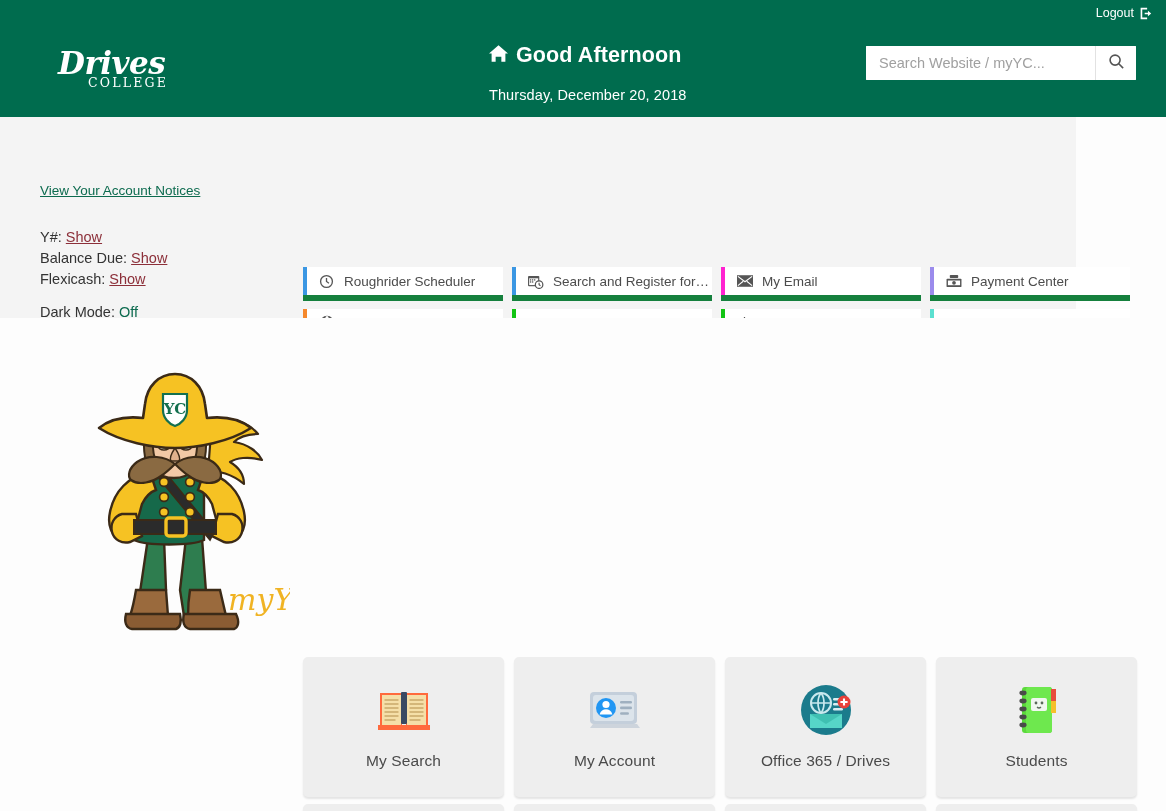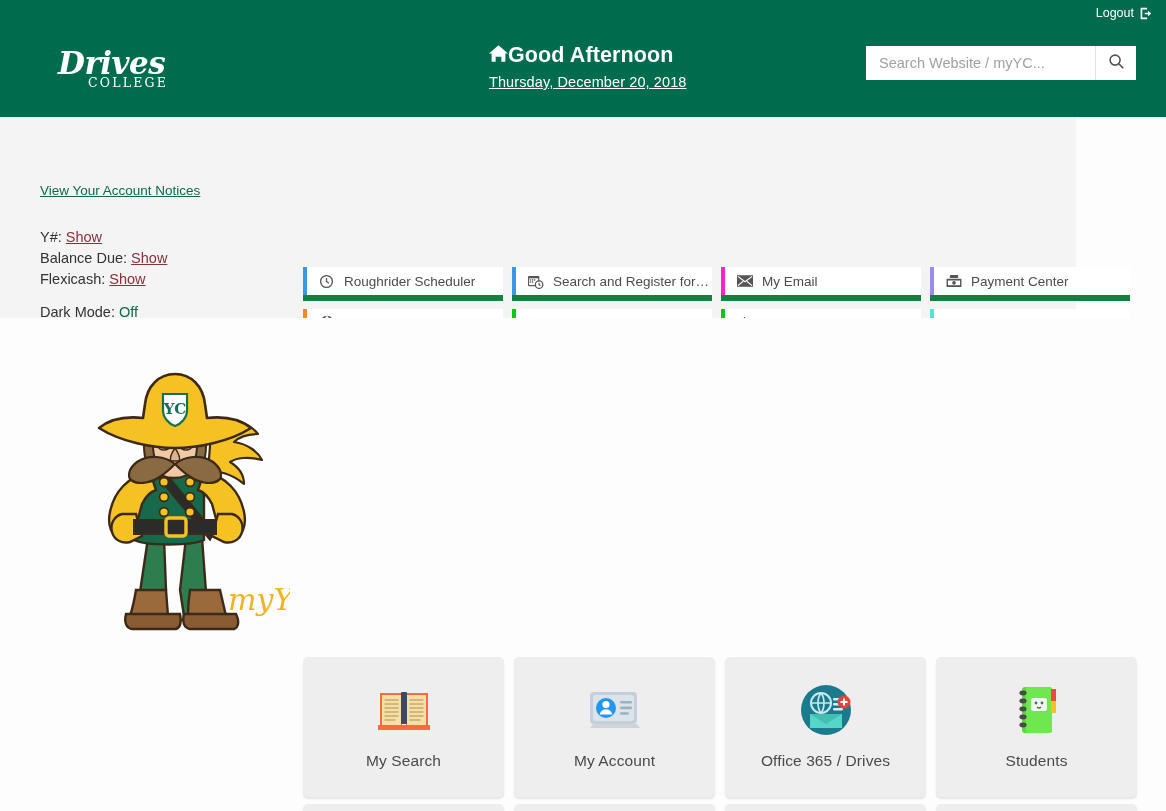--- a/index.html
+++ b/index.html
@@ -35,23 +35,23 @@
     font-size: 31px; line-height: 1;
     color: #ffffff; letter-spacing: -0.5px;
   }
   .logo-sub {
     font-family: "DejaVu Serif", serif;
     font-size: 12.5px; letter-spacing: 2.2px;
     color: #ffffff; margin-top: -4px; margin-left: 30px;
   }
 
   .greet-wrap { position: absolute; left: 489px; top: 43px; }
-  .greet-line { display: flex; align-items: center; }
+  .greet-line { display: flex; align-items: center; gap: 8px; }
   .greet-title { font-size: 21.5px; font-weight: 700; letter-spacing: 0.1px; }
-  .greet-date { font-size: 14.5px; margin-top: 6px; letter-spacing: 0.1px; text-decoration: underline; }
+  .greet-date { font-size: 14.5px; margin-top: 19px; letter-spacing: 0.1px; }
 
   .search-wrap {
     position: absolute; left: 866px; top: 46px;
     width: 270px; height: 34px;
     background: #ffffff; display: flex;
     border-radius: 1px; overflow: hidden;
   }
   .search-input {
     flex: 1; border: none; outline: none;
     padding: 0 13px; font-size: 14.5px;

